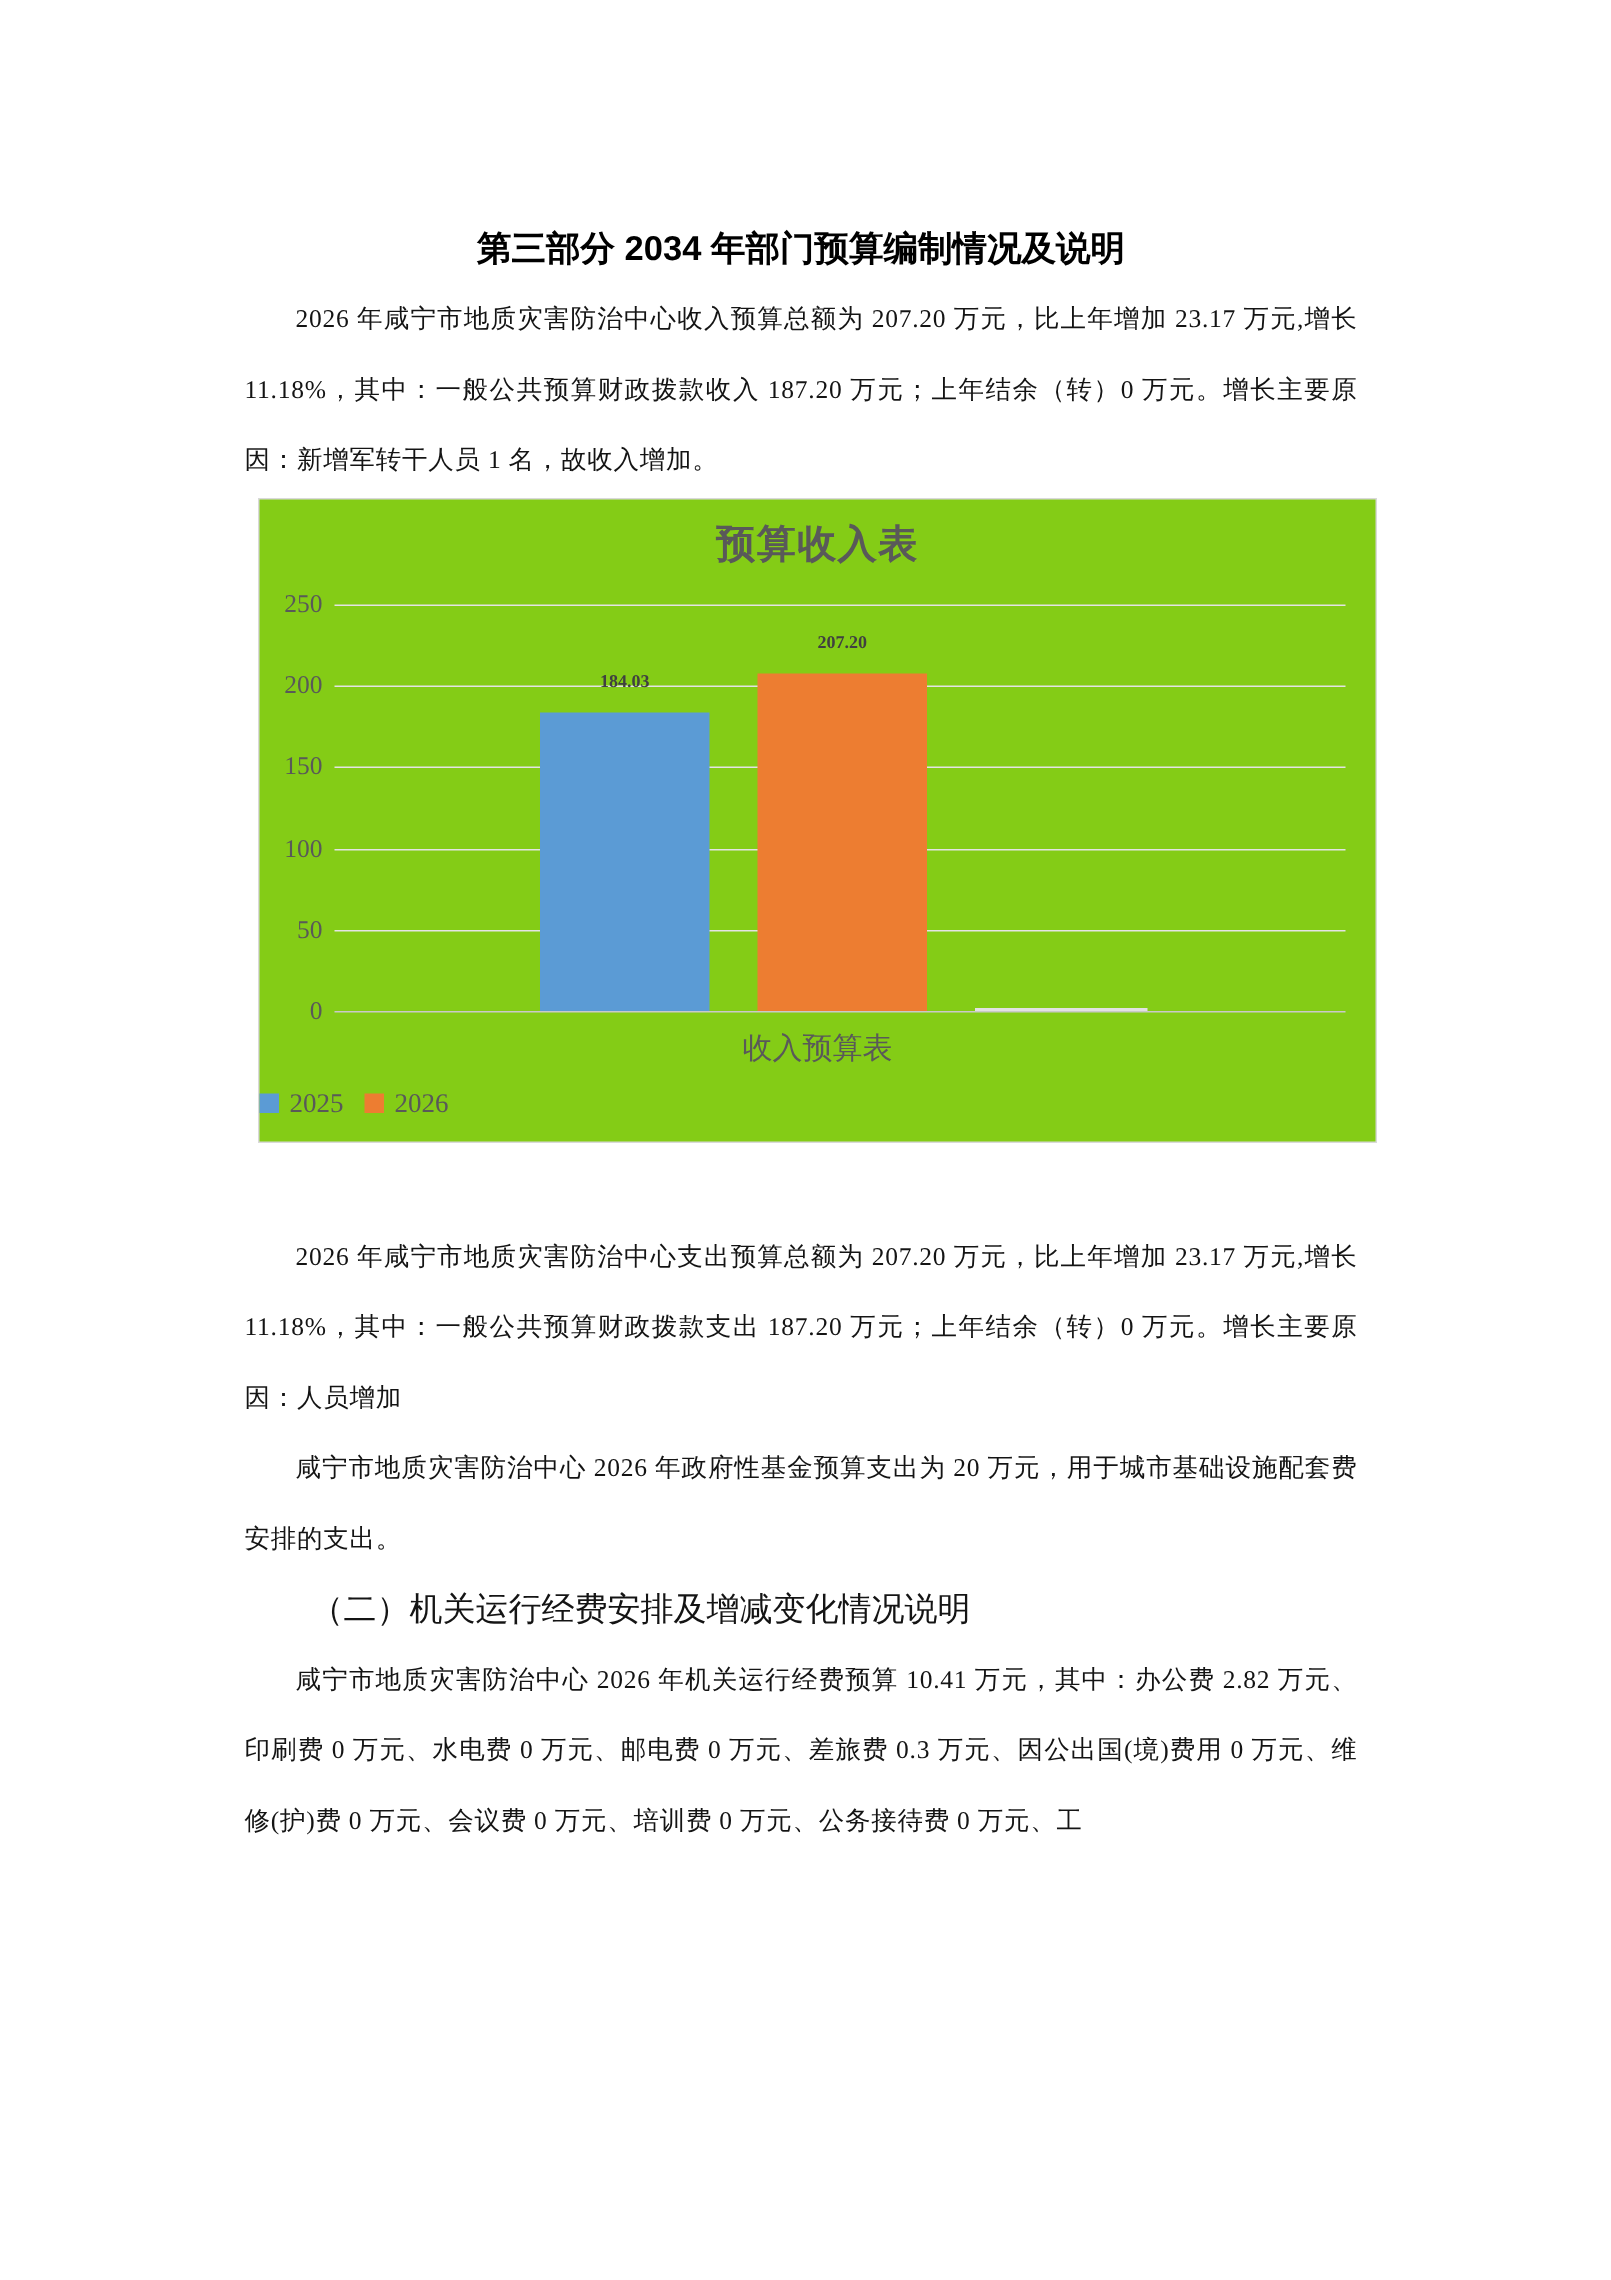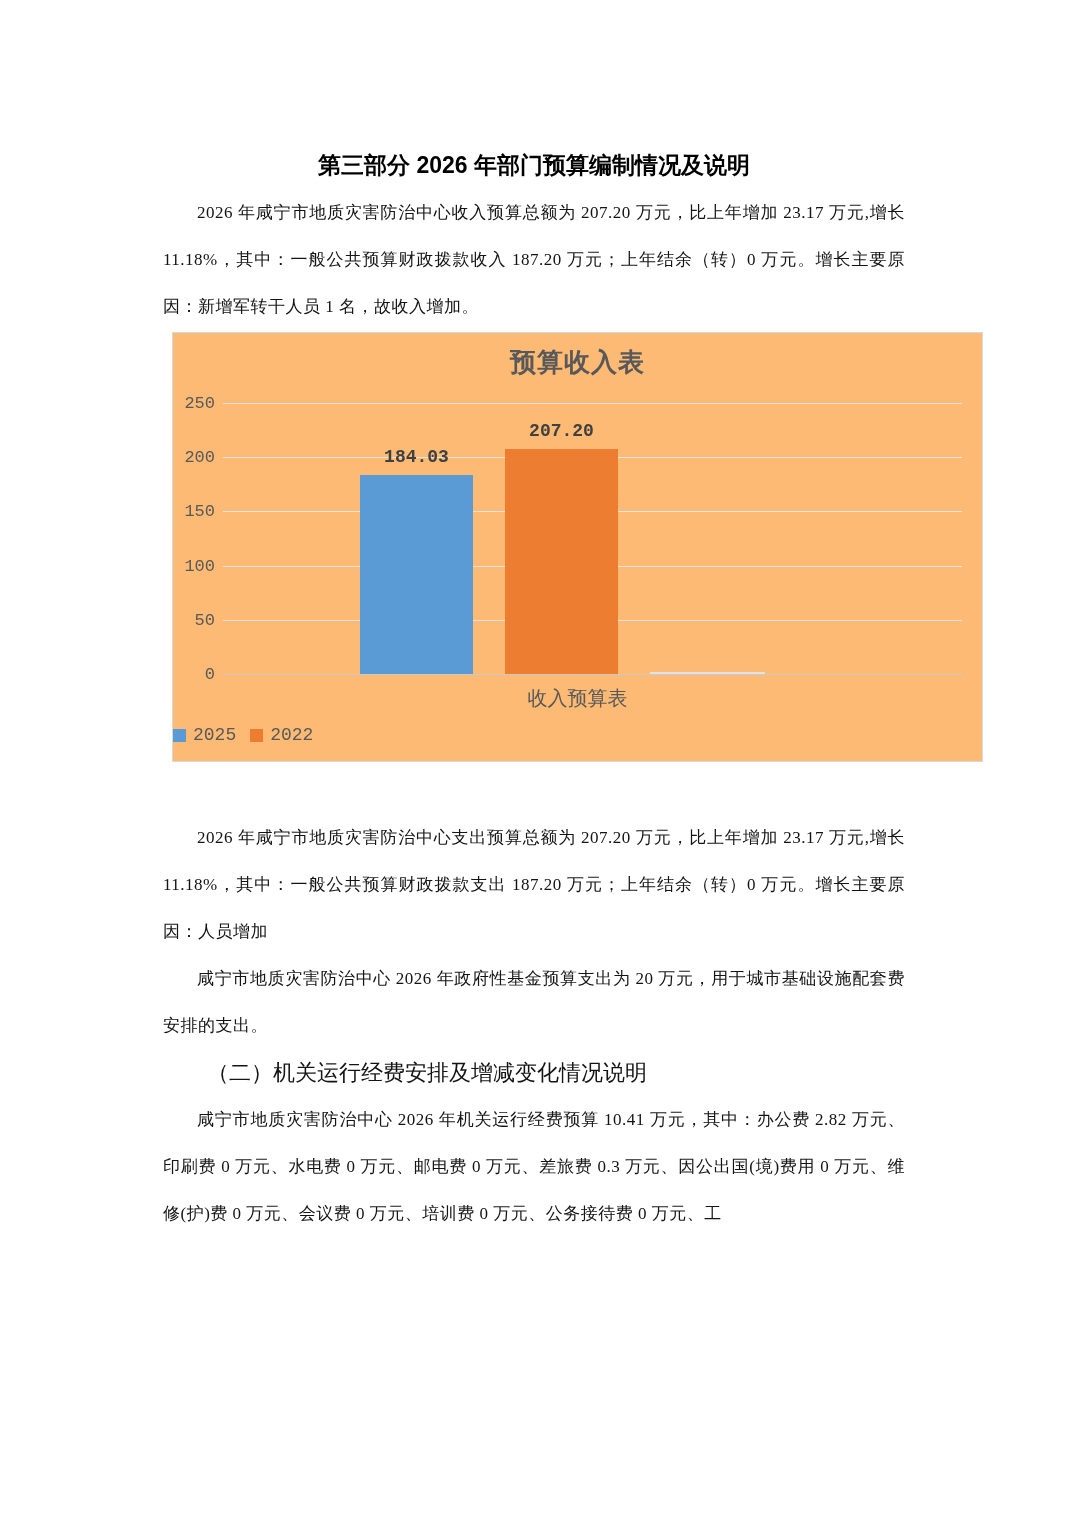--- a/index.html
+++ b/index.html
@@ -37,24 +37,24 @@
     text-align:justify;
     text-indent:2em;
     margin:0;
     color:#141414;
     letter-spacing:0.5px;
   }
   
   .chart-box{
     position:relative;
     margin:2px 0 0 9px;
-    width:811px;height:430px;
-    background:#fdba74;
+    width:746px;height:430px;
+    background:#84cc16;
     border:1.5px solid #d9d9d9;
-    font-family:Liberation Mono, monospace;
+    font-family:Liberation Serif, serif;
     box-sizing:border-box;
   }
   .chart-title{
     position:absolute; top:12px; left:0; right:0;
     text-align:center;
     font-size:26px; font-weight:700;
     color:#595959;
     letter-spacing:1px;
   }
   .gridline{
@@ -65,21 +65,21 @@
   .ytick{
     position:absolute; left:0; width:42px;
     text-align:right;
     font-size:17px; color:#595959;
     transform:translateY(-50%);
   }
   .bar{ position:absolute; }
   .bar-label{
     position:absolute;
     width:140px; text-align:center;
-    font-size:18px; font-weight:600; color:#404040;
+    font-size:12px; font-weight:600; color:#404040;
     transform:translateX(-50%);
   }
   .xcat-label{
     position:absolute; top:352px; left:0; right:0;
     text-align:center;
     font-size:20px; color:#595959;
   }
   .legend{
     position:absolute; top:392px; left:0; right:0;
     display:flex; align-items:center; gap:14px;
@@ -87,21 +87,21 @@
   }
   .legend-item{ display:flex; align-items:center; gap:7px; }
   .legend-swatch{ width:13px; height:13px; display:inline-block; }
   .spacer-after-chart{ height:52px; }
 </style>
 </head>
 <body>
 
 <div class="doc">
 
-  <h1 class="doc-title">第三部分 2026 年部门预算编制情况及说明</h1>
+  <h1 class="doc-title">第三部分 2034 年部门预算编制情况及说明</h1>
 
 
   <p class="body-para">2026 年咸宁市地质灾害防治中心收入预算总额为 207.20 万元，比上年增加 23.17 万元,增长 11.18%，其中：一般公共预算财政拨款收入 187.20 万元；上年结余（转）0 万元。增长主要原因：新增军转干人员 1 名，故收入增加。</p>
 
   <div class="chart-box">
     <div class="chart-title">预算收入表</div>
     <div id="plot">
         <div class="gridline axis" style="top: 341px;"></div>
         <div class="ytick" style="top: 341px;">0</div>
         <div class="gridline" style="top: 286.8px;"></div>
@@ -121,21 +121,21 @@
         <div class="bar" style="left: 477px; width: 115px; height: 1.626px; top: 339.374px; background: rgb(226, 226, 226);"></div>
       </div>
     <div class="xcat-label">收入预算表</div>
     <div class="legend" id="legend">
         <span class="legend-item">
           <span class="legend-swatch" style="background: rgb(91, 155, 213);"></span>
           <span>2025</span>
         </span>
         <span class="legend-item">
           <span class="legend-swatch" style="background: rgb(237, 125, 49);"></span>
-          <span>2022</span>
+          <span>2026</span>
         </span>
       </div>
   </div>
 
   <div class="spacer-after-chart"></div>
 
   <p class="body-para">2026 年咸宁市地质灾害防治中心支出预算总额为 207.20 万元，比上年增加 23.17 万元,增长 11.18%，其中：一般公共预算财政拨款支出 187.20 万元；上年结余（转）0 万元。增长主要原因：人员增加</p>
 
   <p class="body-para">咸宁市地质灾害防治中心 2026 年政府性基金预算支出为 20 万元，用于城市基础设施配套费安排的支出。</p>
 

